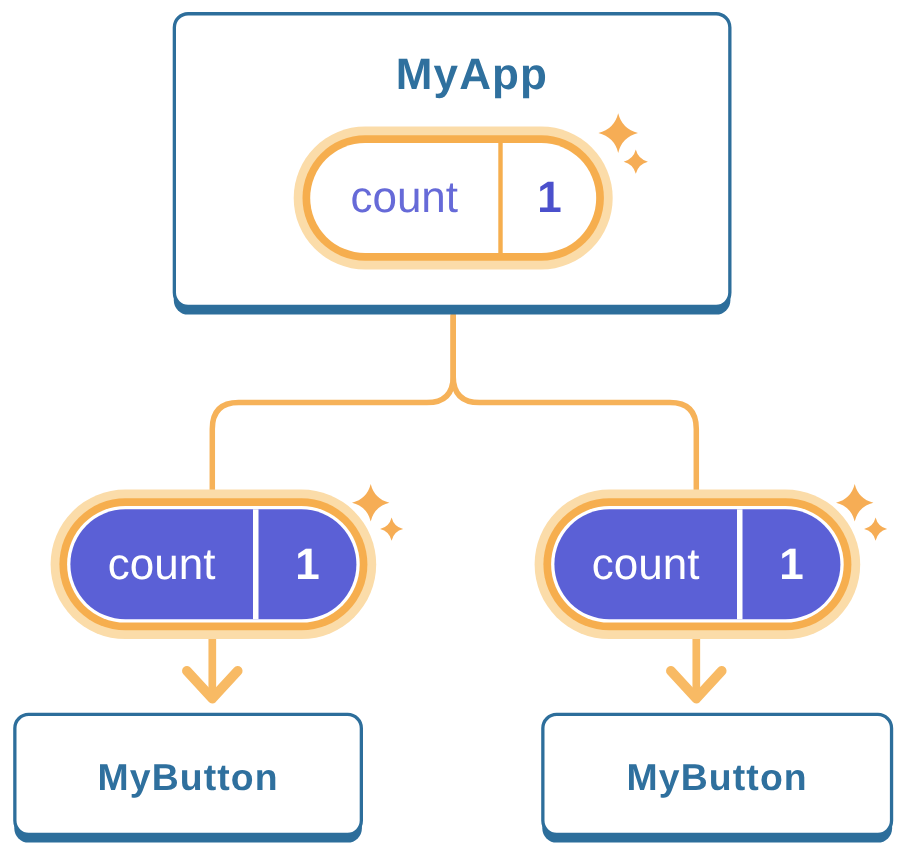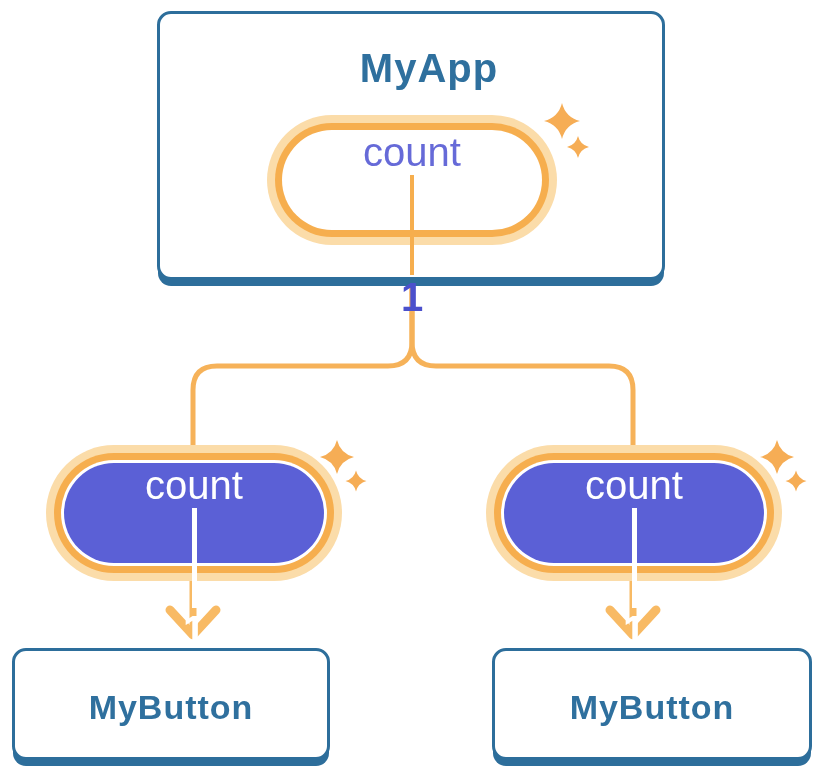--- a/index.html
+++ b/index.html
@@ -48,21 +48,20 @@
   }
   .child-title { font-size: 34px; }
   
   .pill-core {
     position: absolute;
     width: 260px; height: 100px;
     border-radius: 60px;
     display: flex;
     align-items: center;
     font-size: 40px;
-    flex-direction: column;
   }
   .state-pill {
     left: 282px; top: 130px;
     background: #ffffff;
     box-shadow: 0 0 0 7px #F6AE4E, 0 0 0 15px #FBDCA9;
   }
   .prop-pill {
     background: #5B60D6;
     box-shadow: 0 0 0 3px #ffffff, 0 0 0 10px #F6AE4E, 0 0 0 18px #FBDCA9;
     color: #ffffff;

